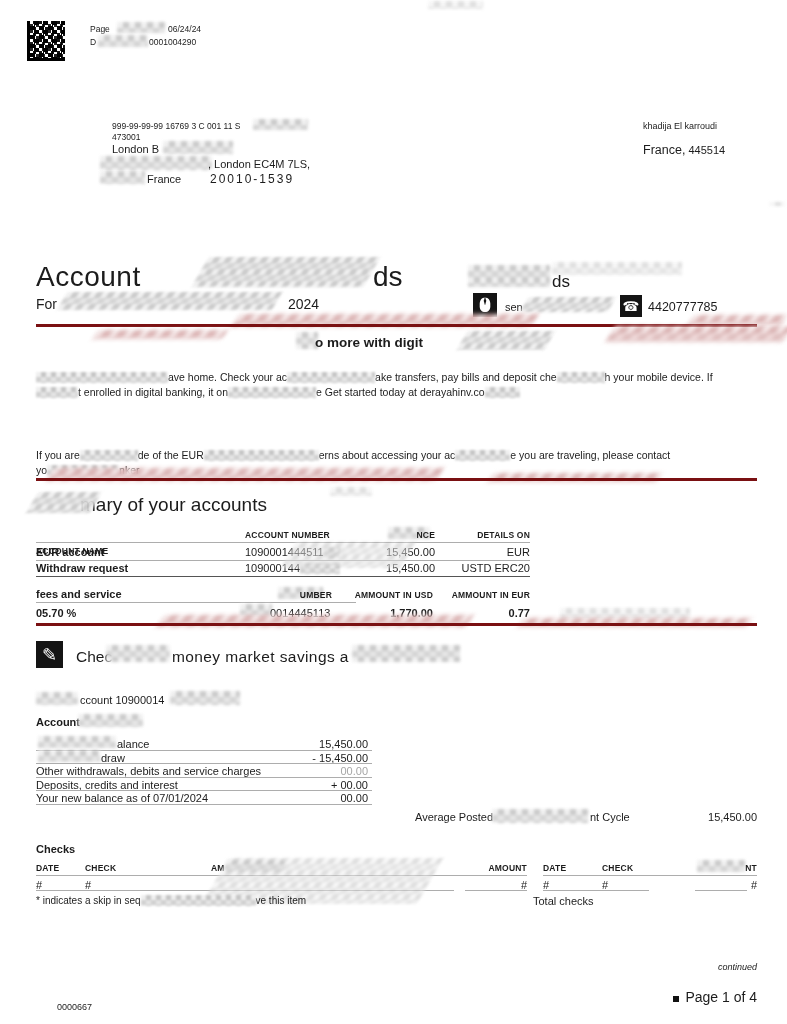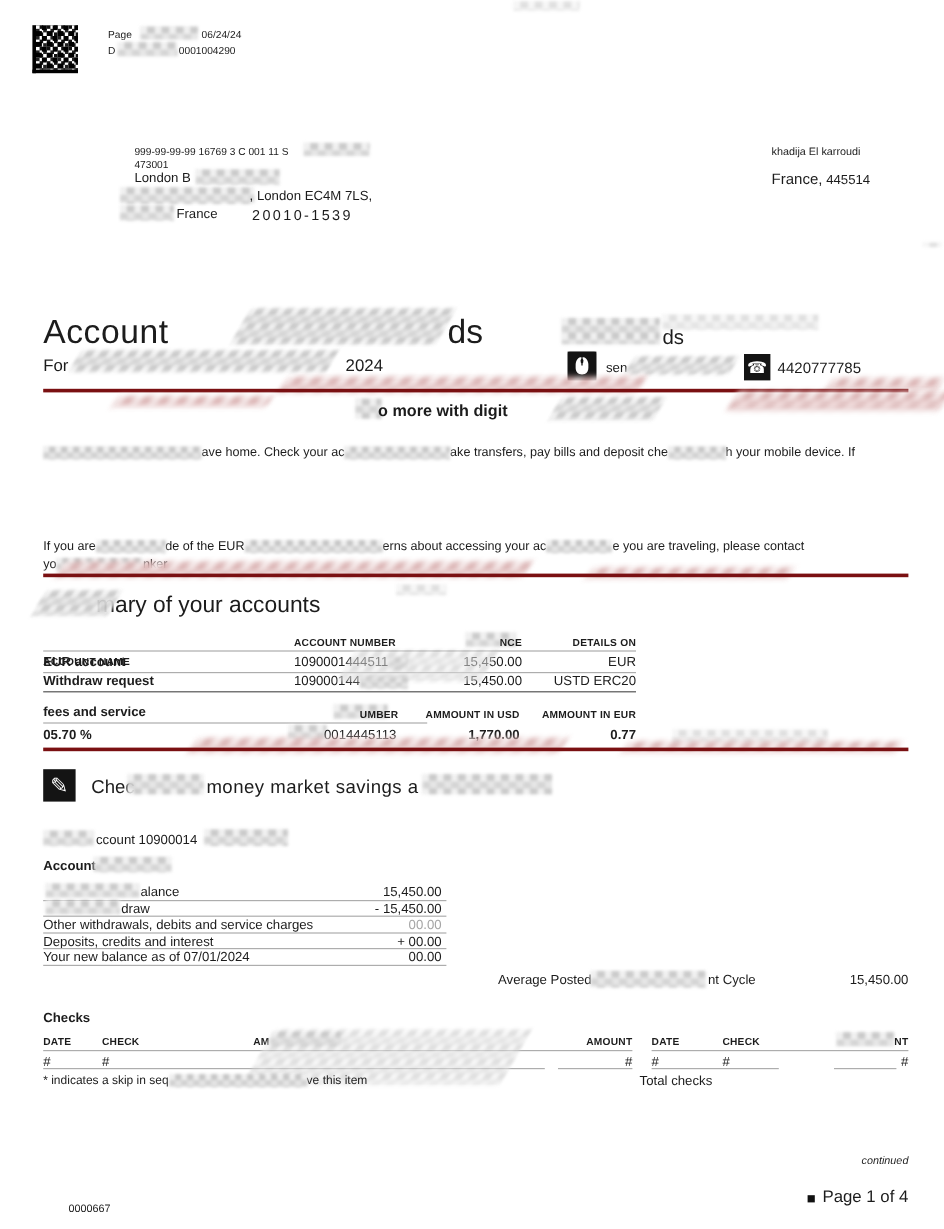--- a/index.html
+++ b/index.html
@@ -87,20 +87,23 @@
   <div class="pink sk" style="left:610px;top:326px;width:178px;height:16px"></div>
   <div class="pink sk" style="left:95px;top:330px;width:130px;height:9px"></div>
 
   <div class="rd" style="left:296px;top:332px;width:22px;height:17px"></div>
   <div class="t fs135 b" style="left:315px;top:335px">o more with digit</div>
   <div class="rd sk" style="left:462px;top:331px;width:88px;height:19px"></div>
 
   <div class="line" style="left:36px;top:371px">
     <span class="rdi" style="width:132px"></span><span>ave home. Check your ac</span><span class="rdi" style="width:88px"></span><span>ake transfers, pay bills and deposit che</span><span class="rdi" style="width:48px"></span><span>h your mobile device. If</span>
   </div>
+  <div class="line" style="left:36px;top:386px">
+    <span class="rdi" style="width:42px"></span><span>t enrolled in digital banking, it on</span><span class="rdi" style="width:88px"></span><span>e Get started today at derayahinv.co</span><span class="rdi" style="width:35px"></span>
+  </div>
   <div class="line" style="left:36px;top:449px">
     <span>If you are</span><span class="rdi" style="width:58px"></span><span>de of the EUR</span><span class="rdi" style="width:115px"></span><span>erns about accessing your ac</span><span class="rdi" style="width:55px"></span><span>e you are traveling, please contact</span>
   </div>
   <div class="line" style="left:36px;top:464px">
     <span>yo</span><span class="rdi" style="width:72px"></span><span>nker</span>
   </div>
 
   <div class="pink sk" style="left:50px;top:468px;width:390px;height:13px"></div>
   <div class="pink sk" style="left:490px;top:473px;width:170px;height:9px"></div>
   <div class="rule" style="left:36px;top:478px;width:721px"></div>

